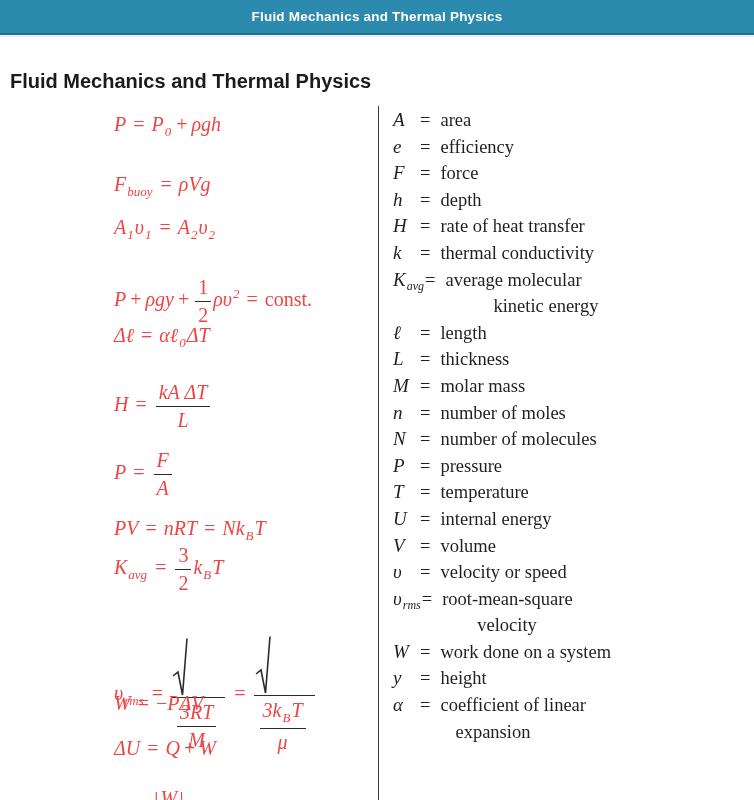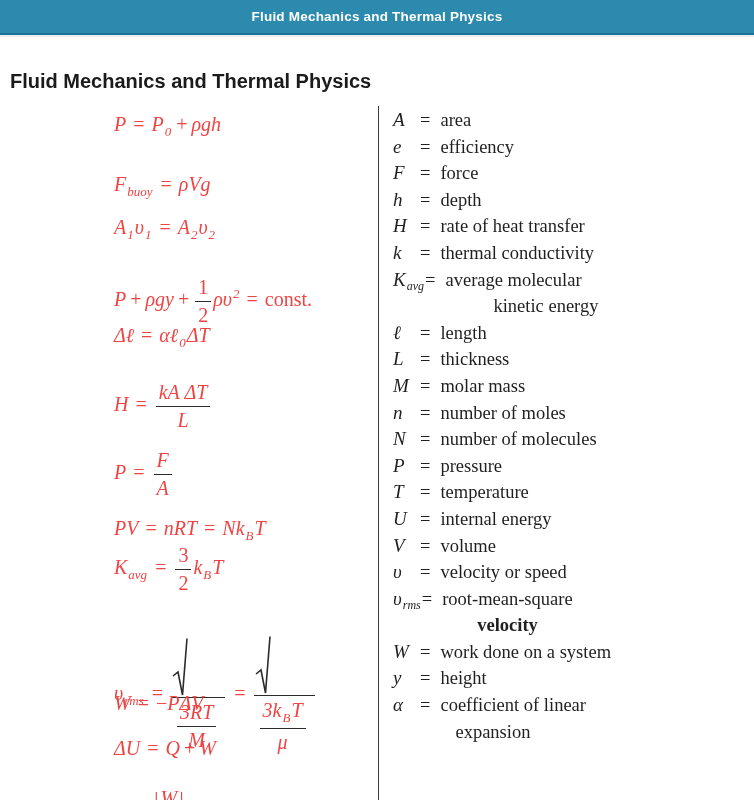--- a/index.html
+++ b/index.html
@@ -91,21 +91,21 @@
   .def-row .sym {
     display:inline-block; min-width:27px;
     font-style:italic; font-size:19px;
   }
   .def-row .sym .sb { font-size:12px; vertical-align:-4px; }
   .deq { margin-right:10px; }
   .deftext { display:inline-block; vertical-align:top; white-space:nowrap; }
   .line2 { display:block; }
   .ind15 { padding-left:15px; }
   .ind18 { padding-left:18px; }
-  .ind35 { padding-left:35px;font-weight:bold; }
+  .ind35 { padding-left:35px; }
   .ind48 { padding-left:48px; }
   .gap-top { }
 </style>
 </head>
 <body>
 
 <div class="banner">
   <span class="banner-title">Fluid Mechanics and Thermal Physics</span>
 </div>
 <div class="banner-underline"></div>

